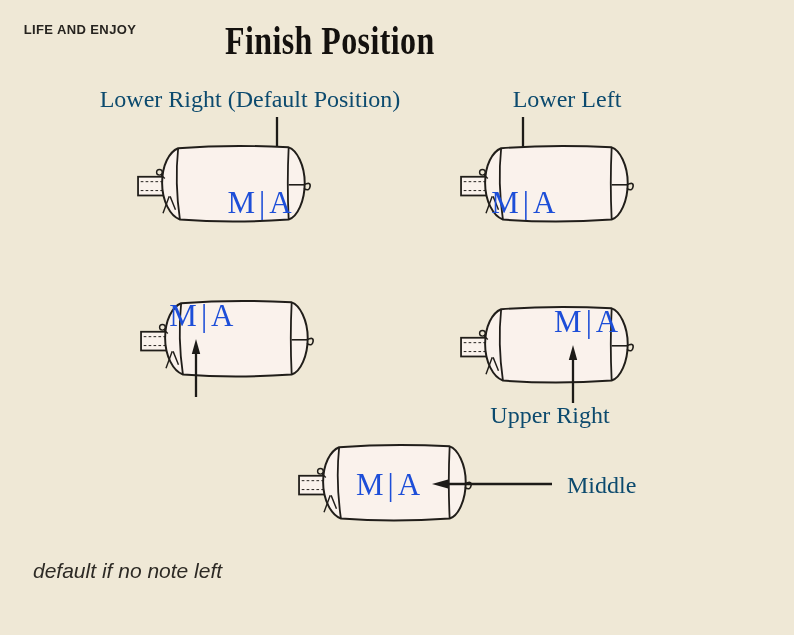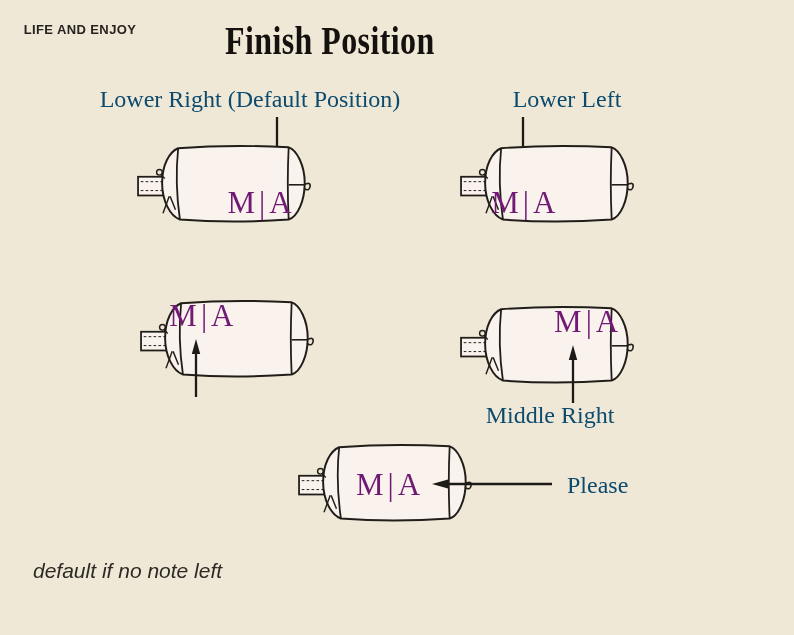--- a/index.html
+++ b/index.html
@@ -20,21 +20,21 @@
 
   
   .pos-label{position:absolute;font-size:24px;color:#0c4a6e;white-space:nowrap;
              transform:translateX(-50%);}
   .pos-label.no-center{transform:none;}
 
   
   .diagram{position:absolute;width:185px;height:82px;}
   .pouch-svg{position:absolute;left:0;top:0;display:block;}
   .monogram{position:absolute;font-family:"Liberation Serif",serif;font-size:31px;
-            line-height:1;color:#701a75;letter-spacing:4px;transform:translateX(-50%);
+            line-height:1;color:#1d4ed8;letter-spacing:4px;transform:translateX(-50%);
             white-space:nowrap;}
   .pos-lower-right{left:70%;top:45px;}
   .pos-lower-left{left:38%;top:45px;}
   .pos-upper-left{left:37%;top:3px;}
   .pos-upper-right{left:72%;top:3px;}
   .pos-middle{left:52.5%;top:28px;}
 
   .arrow{position:absolute;}
 
   
@@ -122,33 +122,33 @@
 
   <svg class="arrow" style="left:189px;top:339px;" width="14" height="58">
     <line x1="7" y1="13" x2="7" y2="58" stroke="#1d1b18" stroke-width="2.3"></line>
     <polygon points="7,0 2.8,15 11.2,15" fill="#1d1b18"></polygon>
   </svg>
   <svg class="arrow" style="left:566px;top:345px;" width="14" height="58">
     <line x1="7" y1="13" x2="7" y2="58" stroke="#1d1b18" stroke-width="2.3"></line>
     <polygon points="7,0 2.8,15 11.2,15" fill="#1d1b18"></polygon>
   </svg>
 
-  <div class="pos-label" style="left:550px;top:402px;">Middle Right</div>
+  <div class="pos-label" style="left:550px;top:402px;">Upper Right</div>
 
   <div class="diagram" style="left:293px;top:441px;">
     <svg class="pouch-svg" viewBox="0 0 200 92" width="185" height="82">
         <use href="#pouch-shape"></use>
       </svg>
     <div class="monogram pos-middle">M|A</div>
   </div>
 
   <svg class="arrow" style="left:431px;top:477px;" width="124" height="14">
     <line x1="16" y1="7" x2="121" y2="7" stroke="#1d1b18" stroke-width="2.3"></line>
     <polygon points="1,7 17,2.6 17,11.4" fill="#1d1b18"></polygon>
   </svg>
 
-  <div class="pos-label no-center" style="left:567px;top:472px;">Please</div>
+  <div class="pos-label no-center" style="left:567px;top:472px;">Middle</div>
 
   <div class="footnote">
     <div>default if no note left</div>
   </div>
 
 </div>
 
 </body></html>

